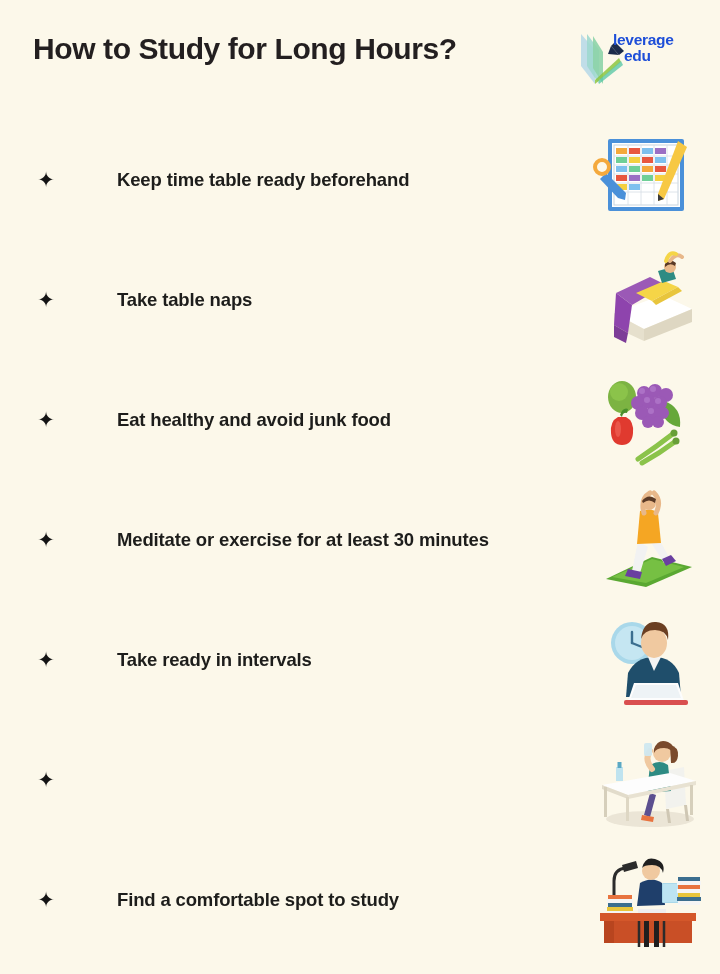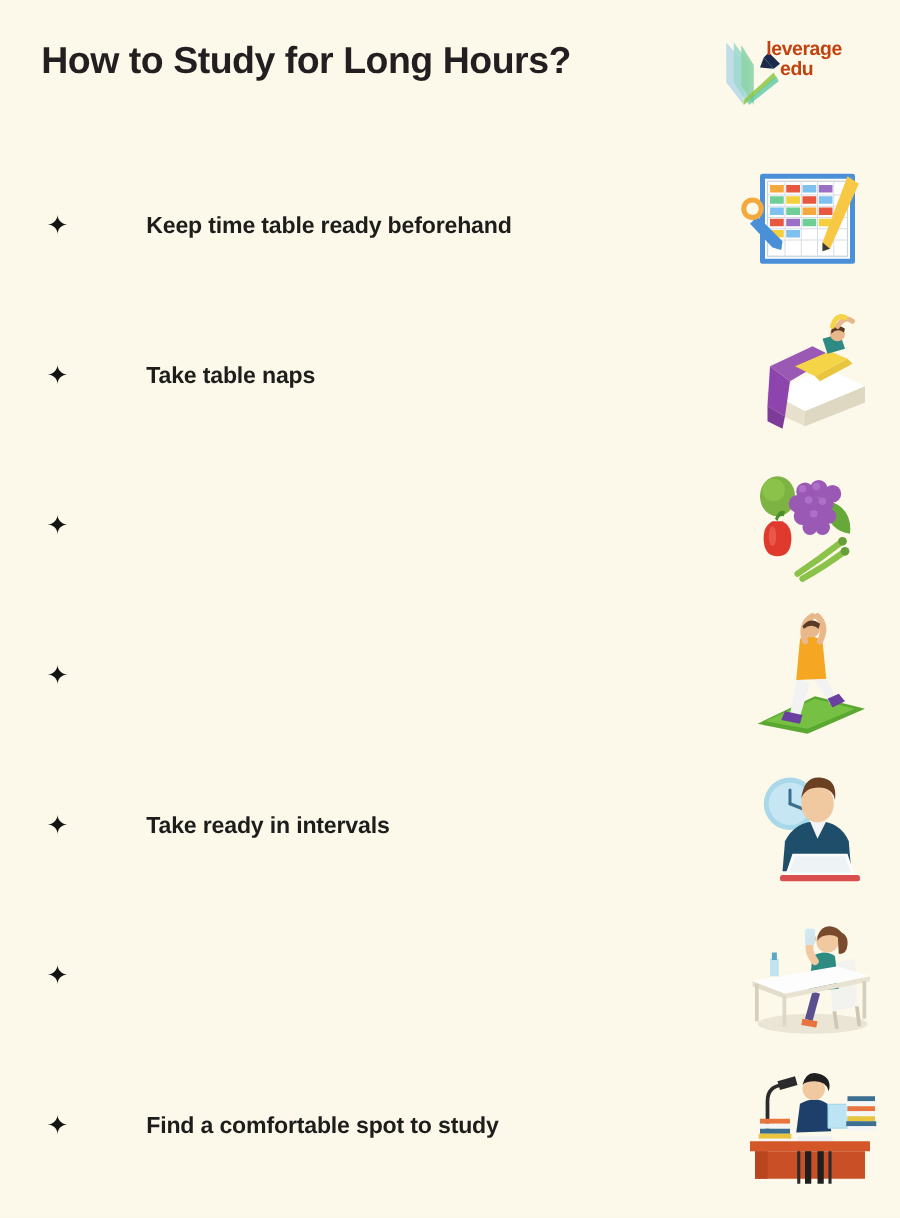--- a/index.html
+++ b/index.html
@@ -48,21 +48,21 @@
     width: 125px;
     height: 62px;
   }
   .logo svg { display: block; }
   .logo-text {
     position: absolute;
     left: 38px;
     top: 4px;
     font-size: 15.5px;
     font-weight: bold;
-    color: #c2410c;
+    color: #1d4ed8;
     line-height: 16px;
     letter-spacing: -0.3px;
   }
   .logo-text .l2 { padding-left: 11px; display: block; }
 
   
   .list {
     position: absolute;
     top: 120px;
     left: 0;
@@ -213,20 +213,21 @@
           <path d="M73 17 q5 -6 11 -1 l-1 3 q-5 -4 -10 1 Z" fill="#5a3a26"></path>
 
           <path d="M78 14 q6 -9 12 -4" stroke="#e8b88a" stroke-width="4" fill="none" stroke-linecap="round"></path>
           <path d="M74 14 q3 -10 10 -7" stroke="#f5d547" stroke-width="4" fill="none" stroke-linecap="round"></path>
         </svg>
       </span>
     </div>
 
     <div class="row">
       <span class="bullet">✦</span>
+      <span class="row-label">Eat healthy and avoid junk food</span>
       <span class="art">
         <svg viewBox="0 0 110 106">
 
           <ellipse cx="30" cy="30" rx="14" ry="16" fill="#7cb342"></ellipse>
           <ellipse cx="27" cy="25" rx="9" ry="9" fill="#8bc34a"></ellipse>
 
           <path d="M72 34 q18 6 16 26 q-16 -2 -20 -20 Z" fill="#66a83a"></path>
 
           <g fill="#9b59b6">
             <circle cx="52" cy="26" r="7"></circle>
@@ -260,20 +261,21 @@
           <g fill="#689f38">
             <circle cx="82" cy="66" r="3.5"></circle>
             <circle cx="84" cy="74" r="3.5"></circle>
           </g>
         </svg>
       </span>
     </div>
 
     <div class="row">
       <span class="bullet">✦</span>
+      <span class="row-label">Meditate or exercise for at least 30 minutes</span>
       <span class="art">
         <svg viewBox="0 0 110 106">
 
           <path d="M14 92 L60 70 L100 80 L54 100 Z" fill="#5aa832"></path>
           <path d="M20 90 L60 72 L92 80 L54 96 Z" fill="#76c043"></path>
 
           <path d="M46 54 L40 84 L48 86 L56 60 Z" fill="#f2f2f2"></path>
           <path d="M58 54 L72 76 L78 72 L66 50 Z" fill="#f2f2f2"></path>
 
           <path d="M36 82 l14 3 l-2 7 l-15 -3 Z" fill="#6a3fa0"></path>

